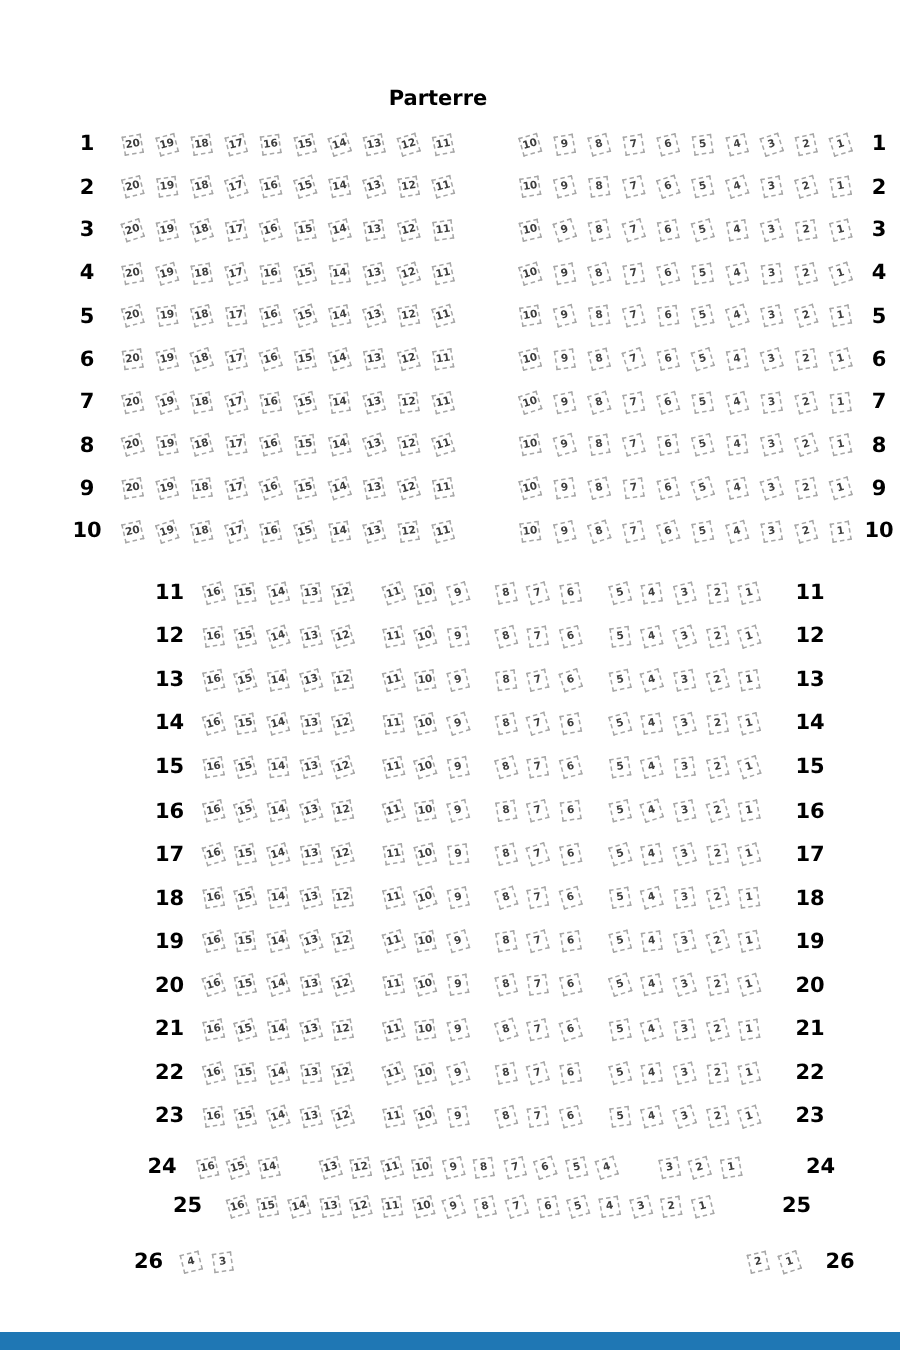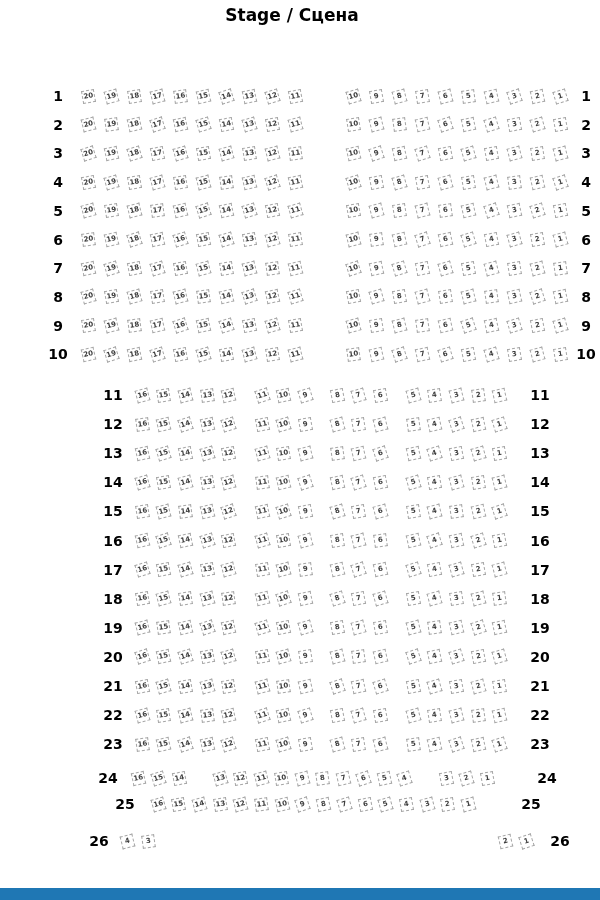--- a/index.html
+++ b/index.html
@@ -31,21 +31,21 @@
   }
   .bottom-bar{
     position:absolute;left:0;top:888px;width:600px;height:12px;
     background:var(--bottom-bar,#1f77b4);
   }
 </style>
 </head>
 <body>
 
 <div class="canvas">
-  <div class="title">Stage / Сцена</div>
+  <div class="section-title">Parterre</div>
   <div id="seatmap">
       <div class="row-label" style="left: 58px; top: 96px;">1</div>
       <div class="row-label" style="left: 586px; top: 96px;">1</div>
       <div class="seat" style="left: 81.5px; top: 89.5px; transform: rotate(-10deg);">20</div>
       <div class="seat" style="left: 104.5px; top: 89.5px; transform: rotate(-15deg);">19</div>
       <div class="seat" style="left: 127.5px; top: 89.5px; transform: rotate(-9deg);">18</div>
       <div class="seat" style="left: 150.5px; top: 89.5px; transform: rotate(-14deg);">17</div>
       <div class="seat" style="left: 173.5px; top: 89.5px; transform: rotate(-8deg);">16</div>
       <div class="seat" style="left: 196.5px; top: 89.5px; transform: rotate(-13deg);">15</div>
       <div class="seat" style="left: 219.5px; top: 89.5px; transform: rotate(-18deg);">14</div>

